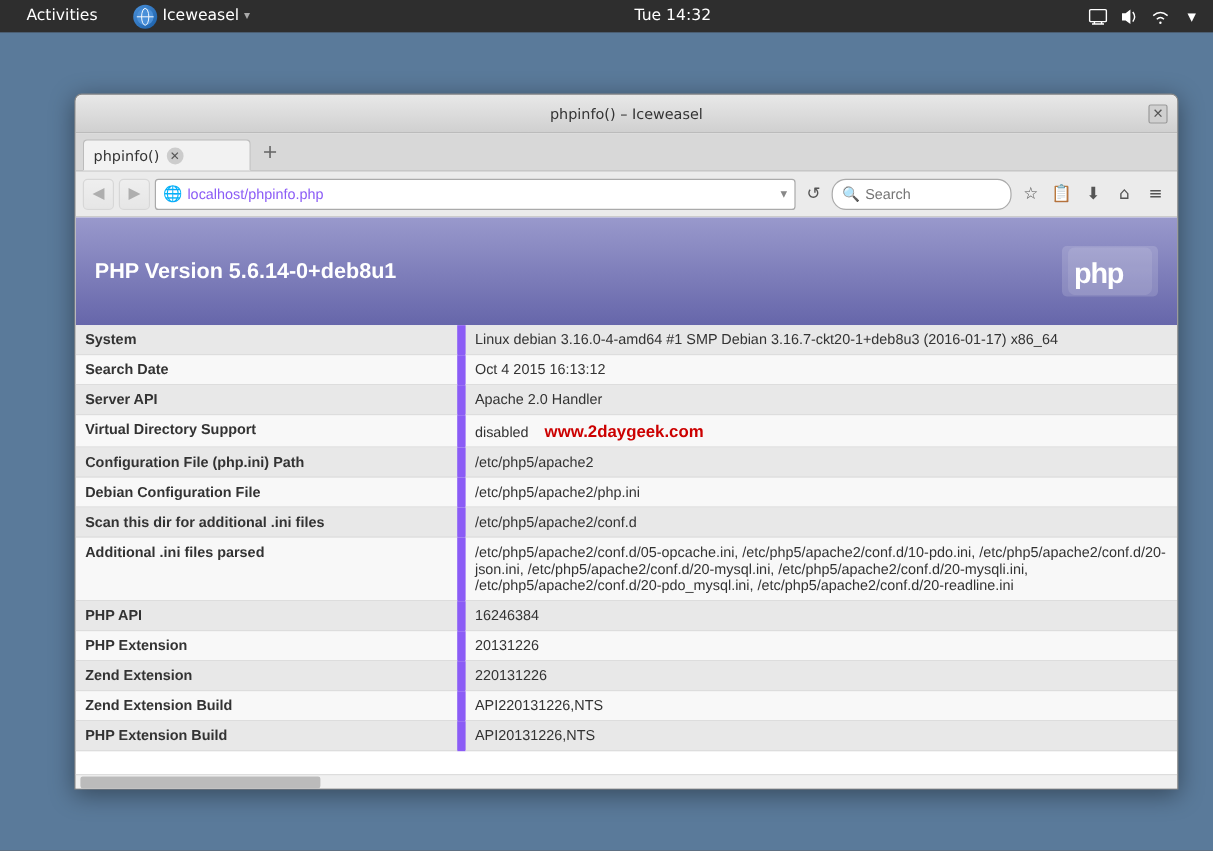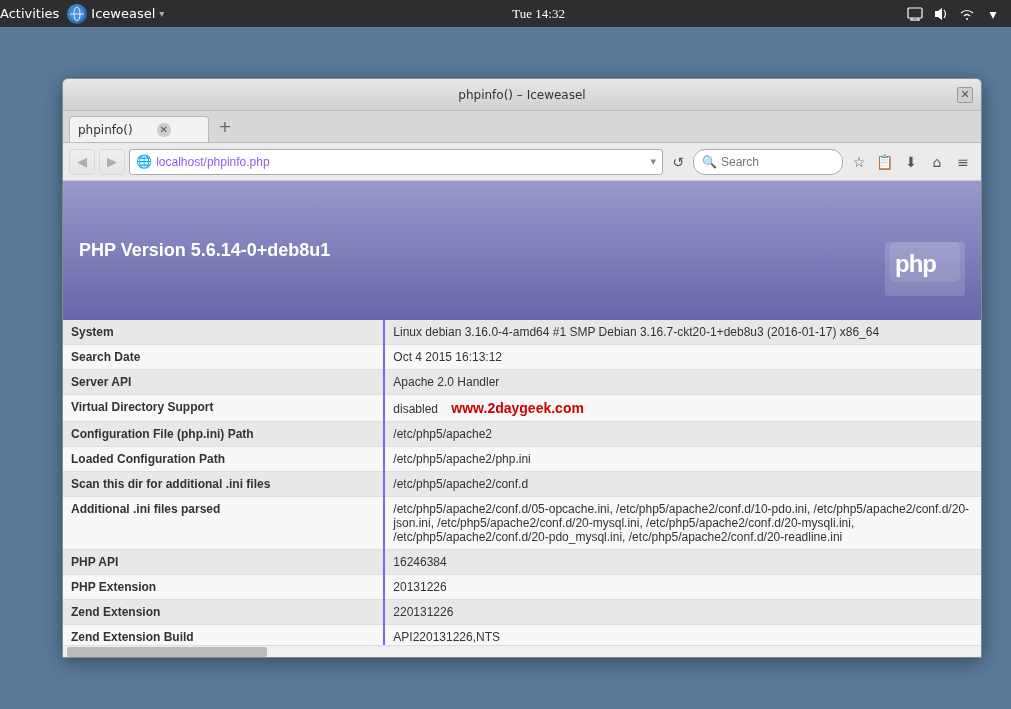--- a/index.html
+++ b/index.html
@@ -21,21 +21,21 @@
       justify-content: space-between;
       color: #fff;
       font-size: 13px;
     }
     .topbar-left {
       display: flex;
       align-items: center;
       gap: 0;
     }
     .topbar-activities {
-      padding: 0 0;
+      padding: 0 22px;
       height: 27px;
       display: flex;
       align-items: center;
       font-size: 13px;
       color: #fff;
       cursor: pointer;
       text-align: center;
     }
     .topbar-app {
       display: flex;
@@ -57,21 +57,20 @@
       color: #fff;
       font-weight: bold;
     }
     .topbar-app-name {
       color: #fff;
       font-size: 13px;
     }
     .topbar-center {
       color: #fff;
       font-size: 13px;
-      font-family: Liberation Serif, serif;
     }
     .topbar-right {
       display: flex;
       align-items: center;
       gap: 6px;
       padding-right: 8px;
     }
     .topbar-icon {
       width: 20px;
       height: 20px;
@@ -151,21 +150,21 @@
     }
     .tab {
       height: 26px;
       background: #f2f2f2;
       border: 1px solid #bbb;
       border-bottom: none;
       border-radius: 4px 4px 0 0;
       display: flex;
       align-items: center;
       padding: 0 8px;
-      gap: 24px;
+      gap: 6px;
       font-size: 12px;
       color: #333;
       min-width: 140px;
       cursor: pointer;
     }
     .tab-close {
       width: 14px;
       height: 14px;
       border-radius: 50%;
       background: #ccc;
@@ -318,32 +317,32 @@
       justify-content: space-between;
       min-height: 70px;
     }
     .php-version-text {
       color: #fff;
       font-size: 18px;
       font-weight: bold;
     }
     .php-logo {
       width: 80px;
-      height: 54px;
+      height: 42px;
       background: rgba(255,255,255,0.15);
       border-radius: 4px;
       display: flex;
+      align-items: center;
       justify-content: center;
       font-size: 22px;
       font-weight: bold;
       color: #fff;
       font-family: Arial, sans-serif;
       letter-spacing: -2px;
       overflow: hidden;
-      margin-top: 37px;
     }
 
     .info-table {
       width: 100%;
       border-collapse: collapse;
       font-size: 12px;
     }
     .info-table tr:nth-child(odd) td {
       background: #e8e8e8;
     }
@@ -352,21 +351,21 @@
     }
     .info-table td {
       padding: 5px 8px;
       border-bottom: 1px solid #ddd;
       vertical-align: top;
     }
     .info-table td:first-child {
       font-weight: bold;
       width: 35%;
       color: #333;
-      border-right: 2px solid #8b5cf6;
+      border-right: 7px solid #8b5cf6;
     }
     .info-table td:last-child {
       color: #333;
     }
     .watermark {
       color: #cc0000;
       font-weight: bold;
       font-size: 14px;
     }
 
@@ -516,21 +515,21 @@
               </tr>
               <tr>
                 <td>Virtual Directory Support</td>
                 <td>disabled&nbsp;&nbsp;&nbsp;&nbsp;<span class="watermark">www.2daygeek.com</span></td>
               </tr>
               <tr>
                 <td>Configuration File (php.ini) Path</td>
                 <td>/etc/php5/apache2</td>
               </tr>
               <tr>
-                <td>Loaded Configuration Path</td>
+                <td>Debian Configuration File</td>
                 <td>/etc/php5/apache2/php.ini</td>
               </tr>
               <tr>
                 <td>Scan this dir for additional .ini files</td>
                 <td>/etc/php5/apache2/conf.d</td>
               </tr>
               <tr>
                 <td>Additional .ini files parsed</td>
                 <td>/etc/php5/apache2/conf.d/05-opcache.ini, /etc/php5/apache2/conf.d/10-pdo.ini, /etc/php5/apache2/conf.d/20-json.ini, /etc/php5/apache2/conf.d/20-mysql.ini, /etc/php5/apache2/conf.d/20-mysqli.ini, /etc/php5/apache2/conf.d/20-pdo_mysql.ini, /etc/php5/apache2/conf.d/20-readline.ini</td>
               </tr>

